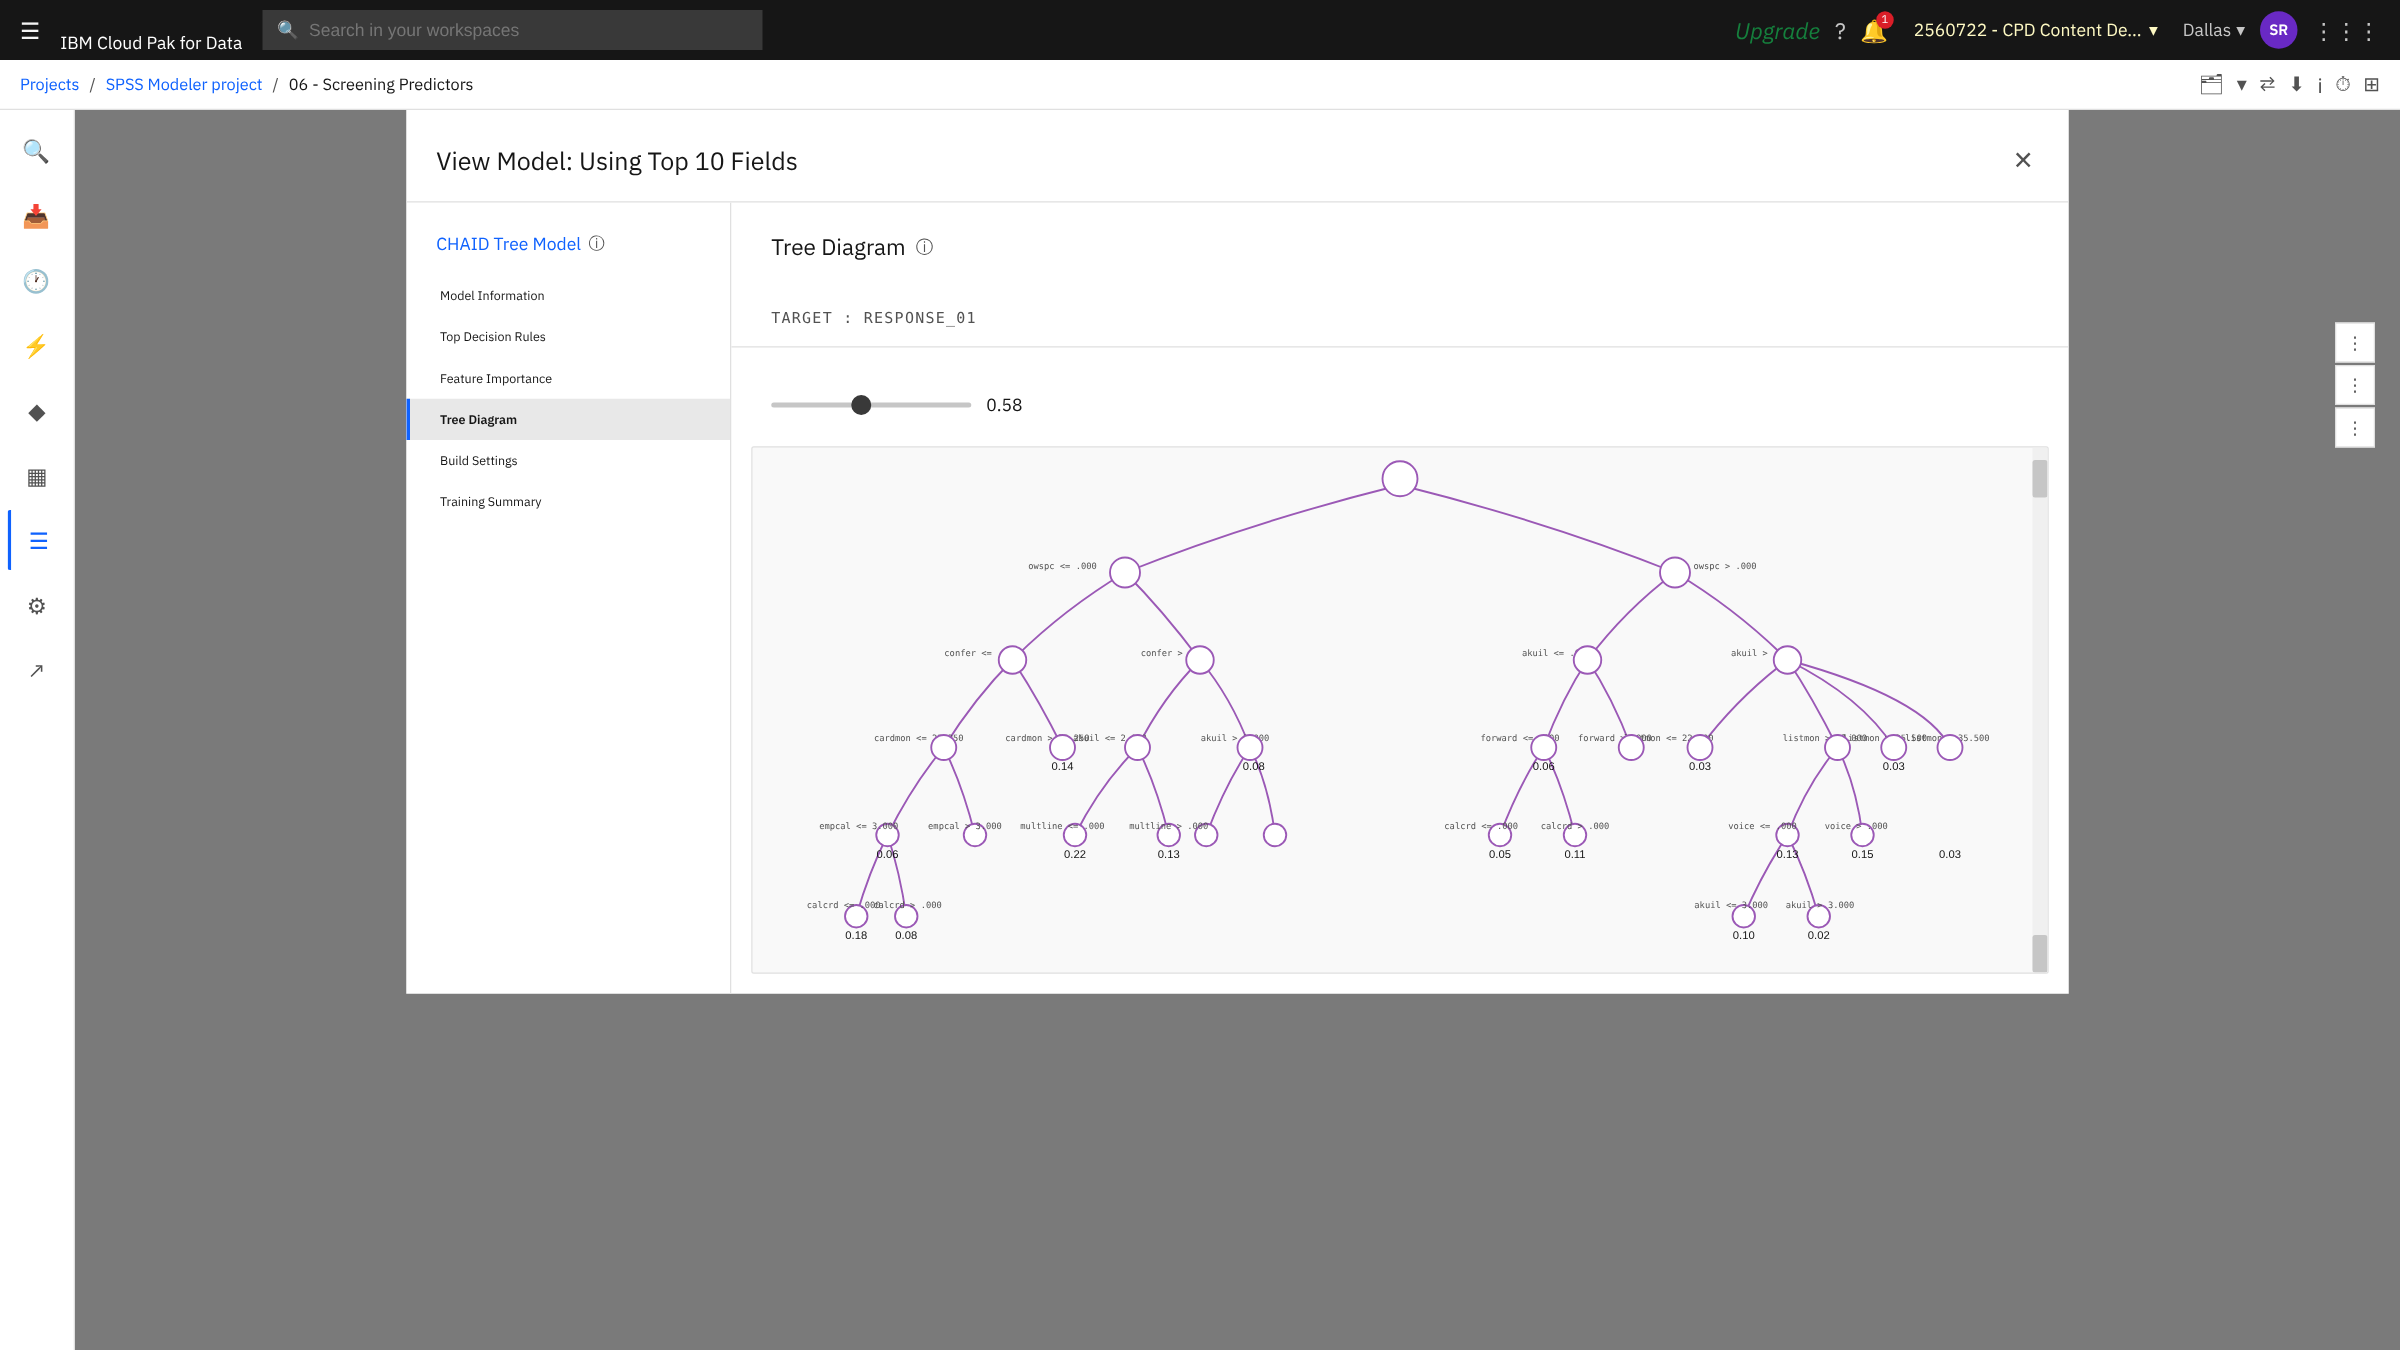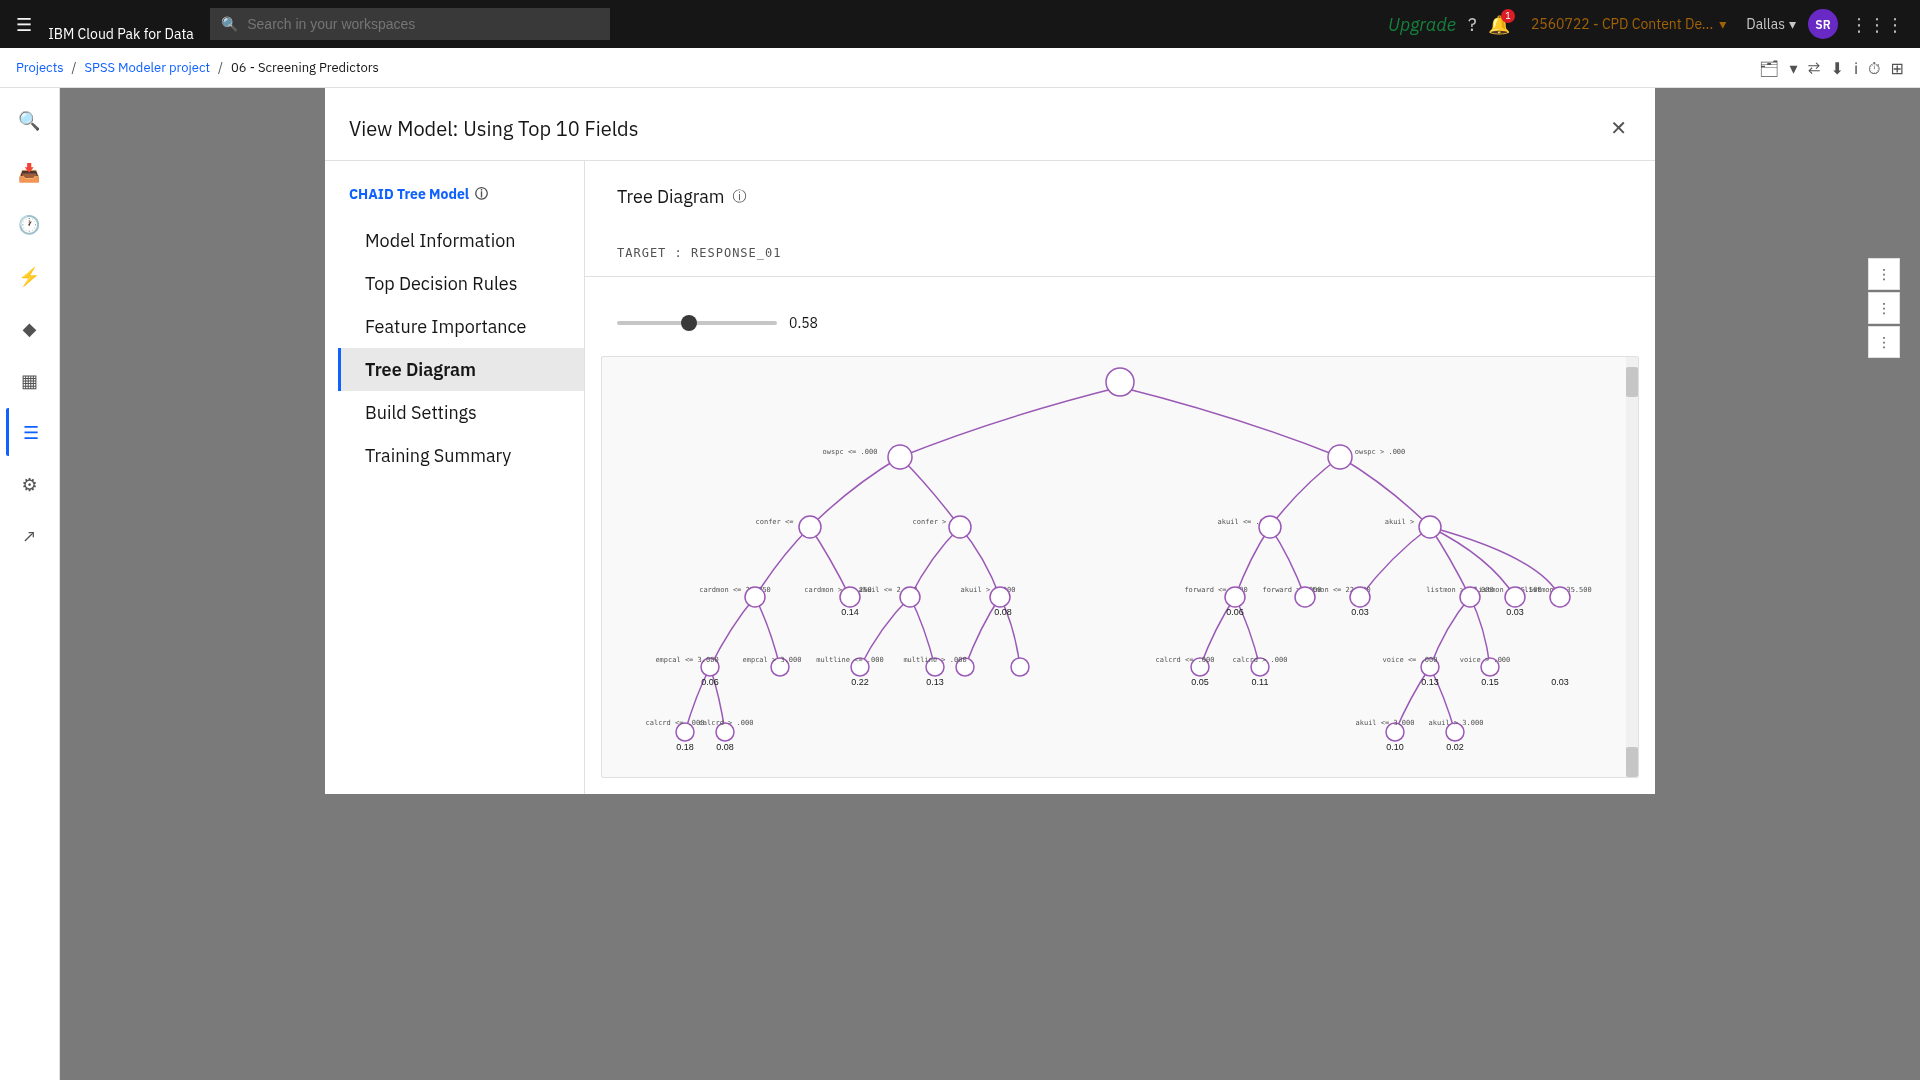--- a/index.html
+++ b/index.html
@@ -18,21 +18,21 @@
     .top-nav-search input { background: transparent; border: none; color: #c6c6c6; outline: none; font-size: 14px; width: 100%; }
     .top-nav-actions { display: flex; align-items: center; gap: 12px; margin-left: auto; }
     .top-nav-upgrade { color: #15803d; font-size: 18px; cursor: pointer; font-style: italic; }
     .top-nav-icon { color: #c6c6c6; cursor: pointer; font-size: 18px; position: relative; }
     .notification-badge {
       position: absolute; top: -4px; right: -4px; background: #da1e28;
       color: #fff; border-radius: 50%; width: 14px; height: 14px; font-size: 9px;
       display: flex; align-items: center; justify-content: center;
     }
     .top-nav-user-btn {
-      display: flex; align-items: flex-end; gap: 6px; color: #a16207; cursor: pointer; padding: 0 8px;
+      display: flex; align-items: flex-end; gap: 6px; color: #fef9c3; cursor: pointer; padding: 0 8px;
     }
     .user-avatar {
       width: 30px; height: 30px; border-radius: 50%; background: #6929c4;
       display: flex; align-items: center; justify-content: center; color: #fff; font-size: 12px; font-weight: 600;
     }
     .top-nav-region { display: flex; align-items: center; gap: 4px; color: #c6c6c6; cursor: pointer; }
     .top-nav-apps { color: #c6c6c6; cursor: pointer; font-size: 18px; }
 
     
     .breadcrumb-bar {
@@ -76,31 +76,30 @@
     .modal-close { background: none; border: none; cursor: pointer; color: #525252; font-size: 20px; padding: 4px; }
 
     .modal-body { display: flex; flex: 1; overflow: hidden; min-height: 0; }
 
     
     .modal-sidebar {
       width: 260px; min-width: 260px; border-right: 1px solid #e0e0e0;
       padding: 24px 0; display: flex; flex-direction: column;
     }
     .modal-sidebar-title {
-      color: #0f62fe; font-size: 14px; font-weight: 700;
+      color: #0f62fe; font-size: 14px; font-weight: 400;
       padding: 0 24px 16px 24px; display: flex; align-items: center; gap: 6px;
     }
     .sidebar-section-label {
       font-size: 11px; font-weight: 600; color: #525252; text-transform: uppercase;
       letter-spacing: 0.5px; padding: 16px 24px 8px 24px;
     }
     .sidebar-nav-item {
-      padding: 10px 24px; font-size: 18px; color: #161616; cursor: pointer;
+      padding: 10px 24px; font-size: 10px; color: #161616; cursor: pointer;
       border-left: 3px solid transparent;
-      margin-left: 13px;
     }
     .sidebar-nav-item.active { background: #e8e8e8; border-left: 3px solid #0f62fe; font-weight: 600; }
 
     
     .modal-main { flex: 1; display: flex; flex-direction: column; overflow: hidden; }
     .modal-main-header { padding: 24px 32px 16px 32px; border-bottom: 1px solid #e0e0e0; }
     .diagram-title { font-size: 18px; font-weight: 400; display: flex; align-items: center; gap: 8px; margin-bottom: 8px; }
     .info-icon { font-size: 14px; color: #525252; cursor: pointer; }
     .target-label { font-size: 12px; color: #525252; font-family: monospace; letter-spacing: 1px; margin-top: 38px; }
 

